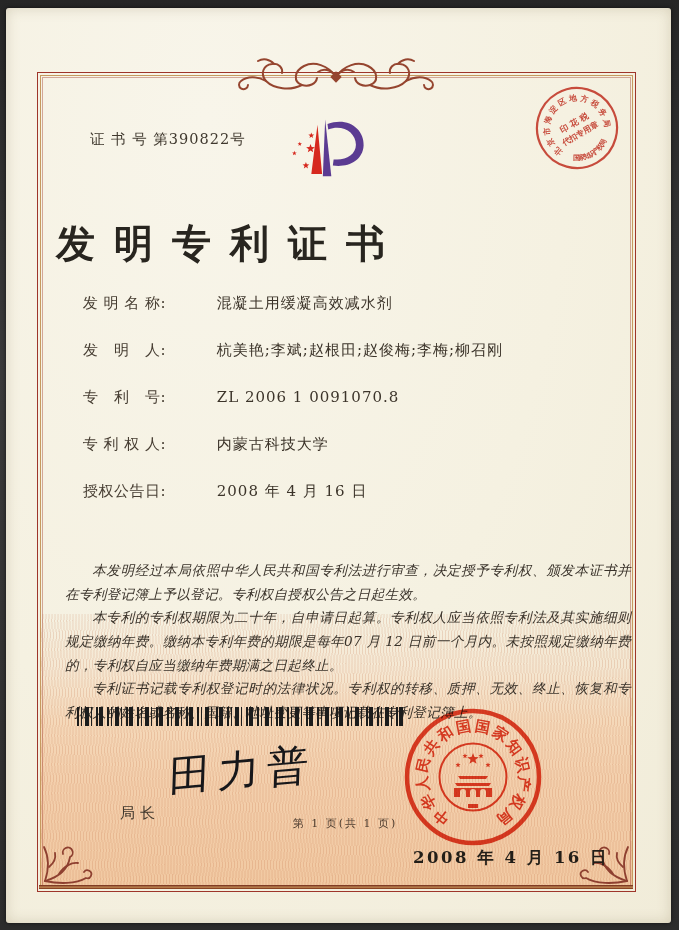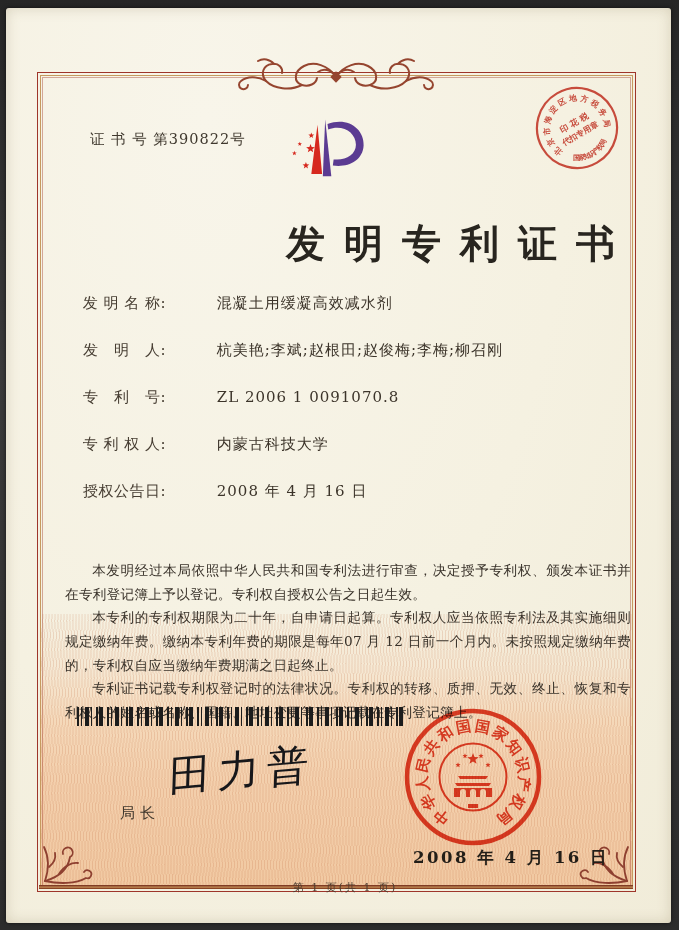--- a/index.html
+++ b/index.html
@@ -16,42 +16,42 @@
   .bottom-bar{position:absolute;left:33px;top:877px;width:594px;height:4px;
               background:linear-gradient(180deg,#6d2516,#c08955 55%,#74290f);}
   
   .pink{position:absolute;left:34px;top:606px;width:592px;height:272px;
         background:
           repeating-linear-gradient(96deg, rgba(187,96,52,.10) 0 1px, rgba(255,255,255,0) 1px 3px),
           repeating-linear-gradient(84deg, rgba(187,96,52,.09) 0 1px, rgba(255,255,255,0) 1px 3px),
           linear-gradient(180deg, rgba(246,226,202,0) 0, rgba(246,221,194,.45) 55px, rgba(245,212,178,.85) 110px, #f3cfac 170px, #f1c9a2 100%);}
   .cert-no{position:absolute;left:52px;top:122px;font-size:14.5px;color:#3f382e;letter-spacing:1px;margin-left:32px;}
   .logo{position:absolute;left:283px;top:100px;}
-  .title{position:absolute;left:31px;top:209px;width:597px;text-align:right;
+  .title{position:absolute;left:31px;top:209px;width:597px;text-align:left;
          font-size:39px;font-weight:700;color:#28251f;letter-spacing:19px;text-indent:19px;}
   .fields{position:absolute;left:60px;top:286px;width:560px;}
   .frow{height:20px;margin-bottom:27px;font-size:15px;color:#3c342a;white-space:nowrap;}
   .flabel{display:inline-block;width:100px;letter-spacing:.5px;color:#463d32;text-align:right;}
   .fvalue{padding-left:6px;letter-spacing:1px;margin-left:40px;}
   .paras{position:absolute;left:59px;top:551px;width:566px;}
-  .paras p{margin:0;text-indent:2em;font-size:13.6px;line-height:1.74;text-align:justify;color:#39322a;letter-spacing:.3px;}
+  .paras p{margin:0;text-indent:2em;font-size:13.6px;line-height:1.74;text-align:justify;color:#39322a;letter-spacing:.3px;font-style:italic;}
   .barcode{position:absolute;left:71px;top:699px;width:329px;height:19px;
     background:repeating-linear-gradient(90deg,
       #1c1c1c 0 2px, transparent 2px 4px,
       #1c1c1c 4px 5px, transparent 5px 8px,
       #1c1c1c 8px 12px, transparent 12px 14px,
       #1c1c1c 14px 15px, transparent 15px 19px,
       #1c1c1c 19px 21px, transparent 21px 22px,
       #1c1c1c 22px 26px, transparent 26px 30px);}
   .chief{position:absolute;left:114px;top:796px;font-size:15px;letter-spacing:5px;color:#3e362c;}
   .signature{position:absolute;left:163px;top:741px;font-size:42px;color:#17171a;letter-spacing:7px;
              transform:rotate(-5deg) skewX(-7deg);transform-origin:left center;}
   .seal-main{position:absolute;left:396px;top:698px;mix-blend-mode:multiply;opacity:.93;}
   .seal-date{position:absolute;left:407px;top:839px;font-size:16.5px;font-weight:700;letter-spacing:2.5px;color:#221e18;}
-  .footer-page{position:absolute;left:239px;top:872px;width:200px;text-align:center;font-size:11px;letter-spacing:2px;color:#4c3b2e;}
+  .footer-page{position:absolute;left:239px;top:808px;width:200px;text-align:center;font-size:11px;letter-spacing:2px;color:#4c3b2e;}
   .tax-stamp{position:absolute;left:527px;top:76px;mix-blend-mode:multiply;opacity:.88;}
   .orn-top{position:absolute;left:224px;top:45px;}
   .orn-bl{position:absolute;left:35px;top:819px;}
   .orn-br{position:absolute;left:565px;top:819px;transform:scaleX(-1);}
   svg text{font-family:"DejaVu Sans","Liberation Sans",sans-serif;}
 </style>
 </head>
 <body>
 
 <div class="scan">

